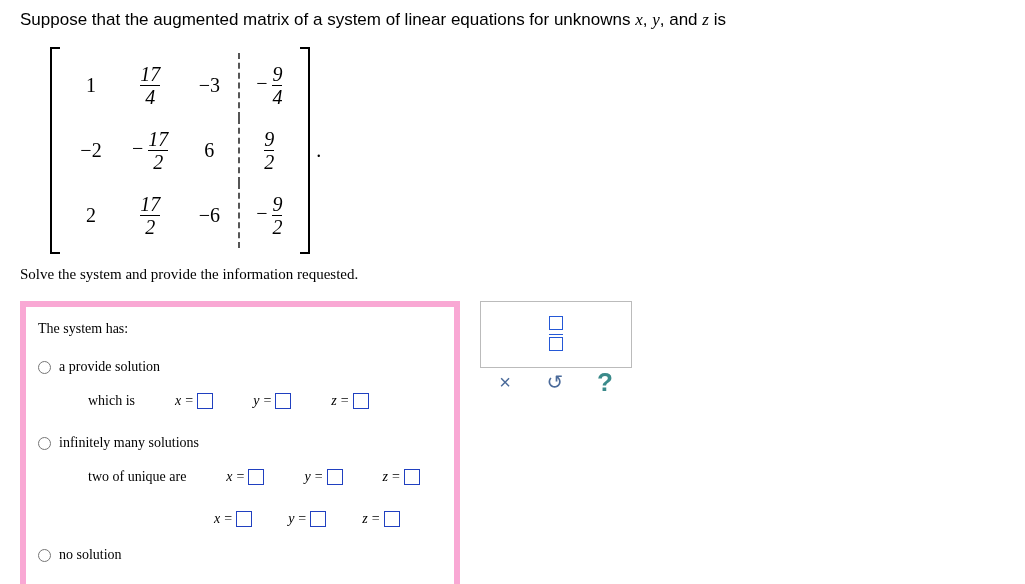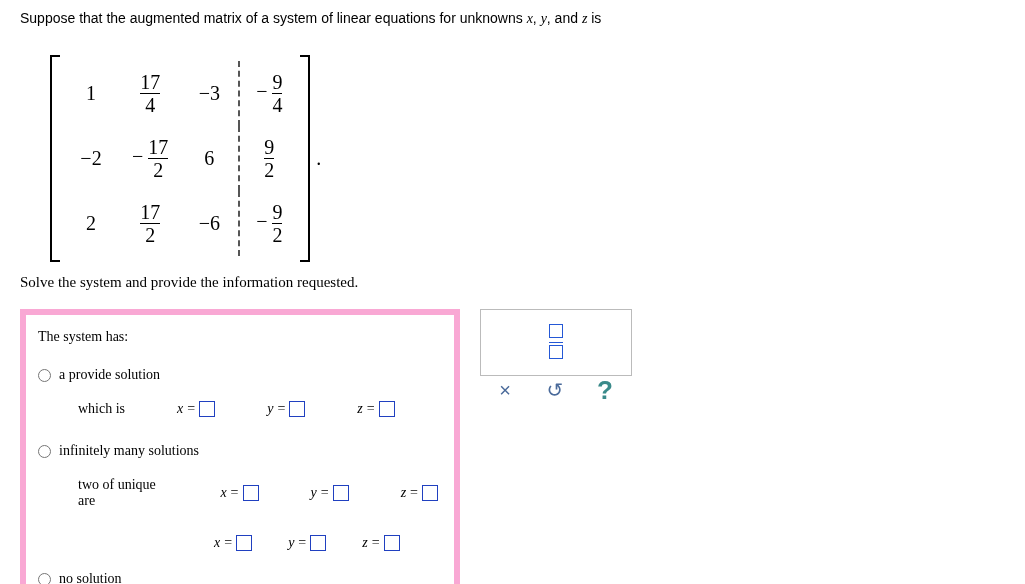--- a/index.html
+++ b/index.html
@@ -4,22 +4,22 @@
 <style>
   body {
     margin: 0;
     padding: 10px 20px;
     font-family: Arial, sans-serif;
     font-size: 15px;
     color: #000;
     background: #fff;
   }
   .problem-text {
-    font-size: 14px;
-    margin-bottom: 28px;
+    font-size: 17px;
+    margin-bottom: 17px;
   }
   .problem-text .var { font-style: italic; font-family: "Times New Roman", serif; }
   .matrix-wrap {
     display: flex;
     align-items: center;
     margin: 8px 0 12px 30px;
   }
   .matrix {
     position: relative;
     padding: 6px 12px;
@@ -44,20 +44,21 @@
     padding: 10px 12px;
     min-width: 34px;
     vertical-align: middle;
   }
   .matrix td.aug { border-left: 2px dashed #555; }
   .frac {
     display: inline-block;
     vertical-align: middle;
     text-align: center;
     line-height: 1.1;
+    font-style: italic;
   }
   .frac .num { display: block; }
   .frac .den { display: block; border-top: 1.5px solid #000; }
   .dot { font-size: 20px; font-family: "Times New Roman", serif; margin-left: 6px;}
   .instr { margin: 12px 0 18px 0; font-family: Liberation Serif, serif; }
   .panel {
     border: 6px solid #f9a8d4;
     width: 400px;
     padding: 14px 16px 18px 12px;
     font-family: "Times New Roman", serif;
@@ -67,23 +68,23 @@
   .radio-row {
     display: flex;
     align-items: center;
     gap: 8px;
     margin-bottom: 18px;
   }
   .radio-row input { margin:0; }
   .sub-row {
     display: flex;
     align-items: center;
-    margin-left: 40px;
+    margin-left: 50px;
     margin-bottom: 26px;
-    gap: 52px;
+    gap: 40px;
     font-size: 14px;
   }
   .sub-row.tight { margin-left: 176px; margin-bottom: 20px; gap: 36px;}
   .eq {
     display: flex;
     align-items: center;
     gap: 4px;
     font-style: italic;
   }
   .eq .op { font-style: normal; }

